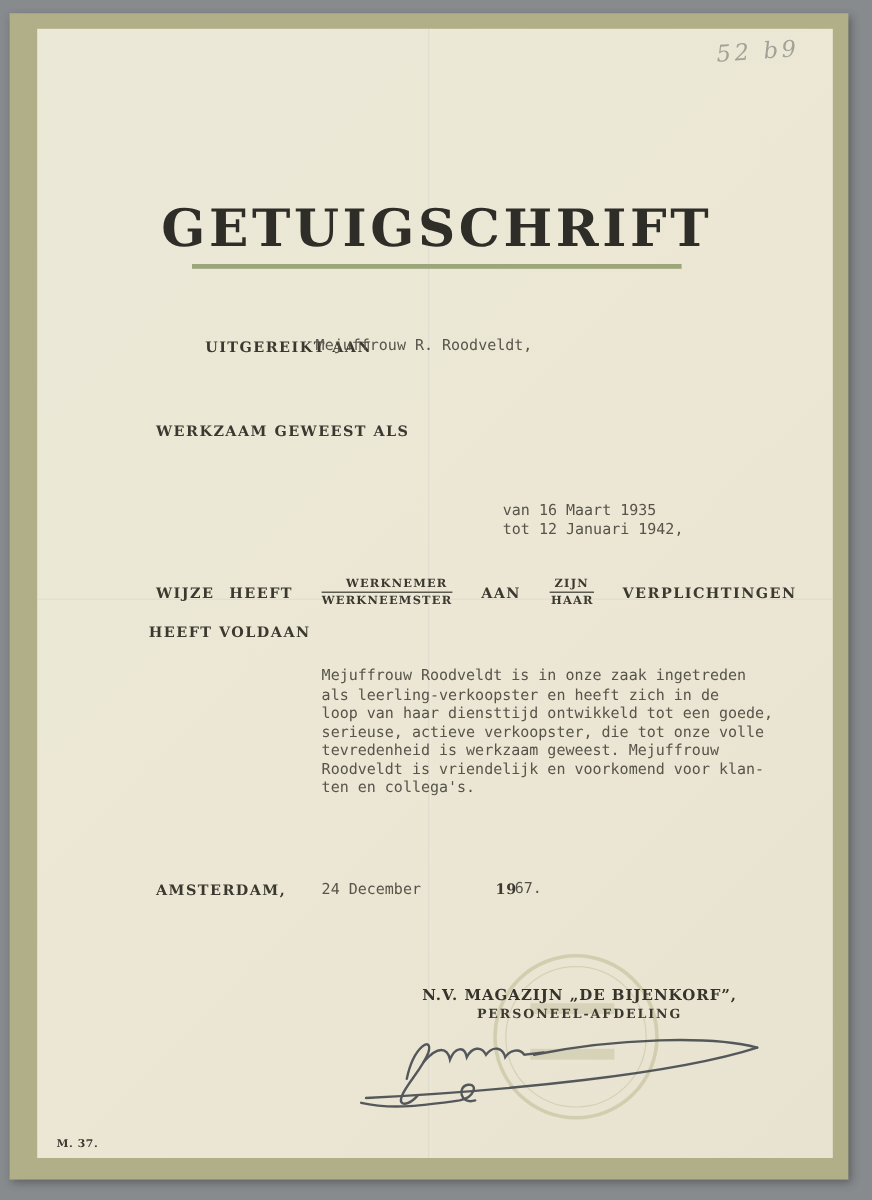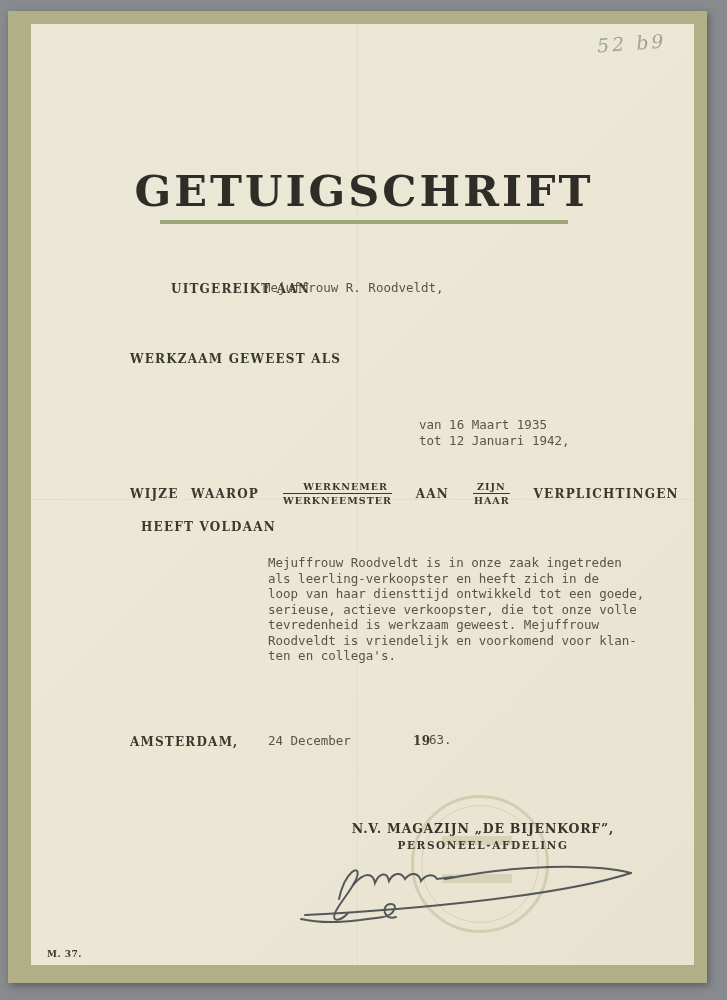--- a/index.html
+++ b/index.html
@@ -67,46 +67,46 @@
 
     <div class="lbl" style="left:99px;top:258px;margin-left:41px;">UITGEREIKT AAN</div>
     <div class="typed" style="left:232px;top:256px;">Mejuffrouw R. Roodveldt,</div>
 
     <div class="lbl" style="left:99px;top:328px;">WERKZAAM GEWEEST ALS</div>
 
     <div class="typed" style="left:388px;top:393px;">van 16 Maart 1935
 tot 12 Januari 1942,</div>
 
     <div class="wijze" style="left:99px;top:457px;position:absolute;">
-      <span class="word">WIJZE  WAAROP</span>
+      <span class="word">WIJZE  HEEFT</span>
       <span class="frac">
         <span class="top">WERKNEMER</span>
         <span class="bot">WERKNEEMSTER</span>
       </span>
       <span class="word">AAN</span>
       <span class="frac">
         <span class="top">ZIJN</span>
         <span class="bot">HAAR</span>
       </span>
       <span class="word">VERPLICHTINGEN</span>
     </div>
-    <div class="lbl" style="left:110px;top:496px;">HEEFT VOLDAAN</div>
+    <div class="lbl" style="left:93px;top:496px;">HEEFT VOLDAAN</div>
 
     <div class="typed" style="left:237px;top:531px;">Mejuffrouw Roodveldt is in onze zaak ingetreden
 als leerling-verkoopster en heeft zich in de
 loop van haar diensttijd ontwikkeld tot een goede,
 serieuse, actieve verkoopster, die tot onze volle
 tevredenheid is werkzaam geweest. Mejuffrouw
 Roodveldt is vriendelijk en voorkomend voor klan-
 ten en collega's.</div>
 
     <div class="lbl" style="left:99px;top:711px;">AMSTERDAM,</div>
     <div class="typed" style="left:237px;top:709px;">24 December</div>
     <div class="lbl" style="left:382px;top:710px;letter-spacing:.5px;">19</div>
-    <div class="typed" style="left:398px;top:708px;">63.</div>
+    <div class="typed" style="left:398px;top:708px;">67.</div>
 
     <div class="seal" style="left:380px;top:771px;position:absolute;">
       <div class="inner"></div>
       <div class="bar1"></div>
       <div class="bar2"></div>
     </div>
 
     <div class="company" style="left:299px;top:797px;position:absolute;">N.V. MAGAZIJN „DE BIJENKORF”,</div>
     <div class="dept" style="left:299px;top:815px;position:absolute;">PERSONEEL-AFDELING</div>
 

